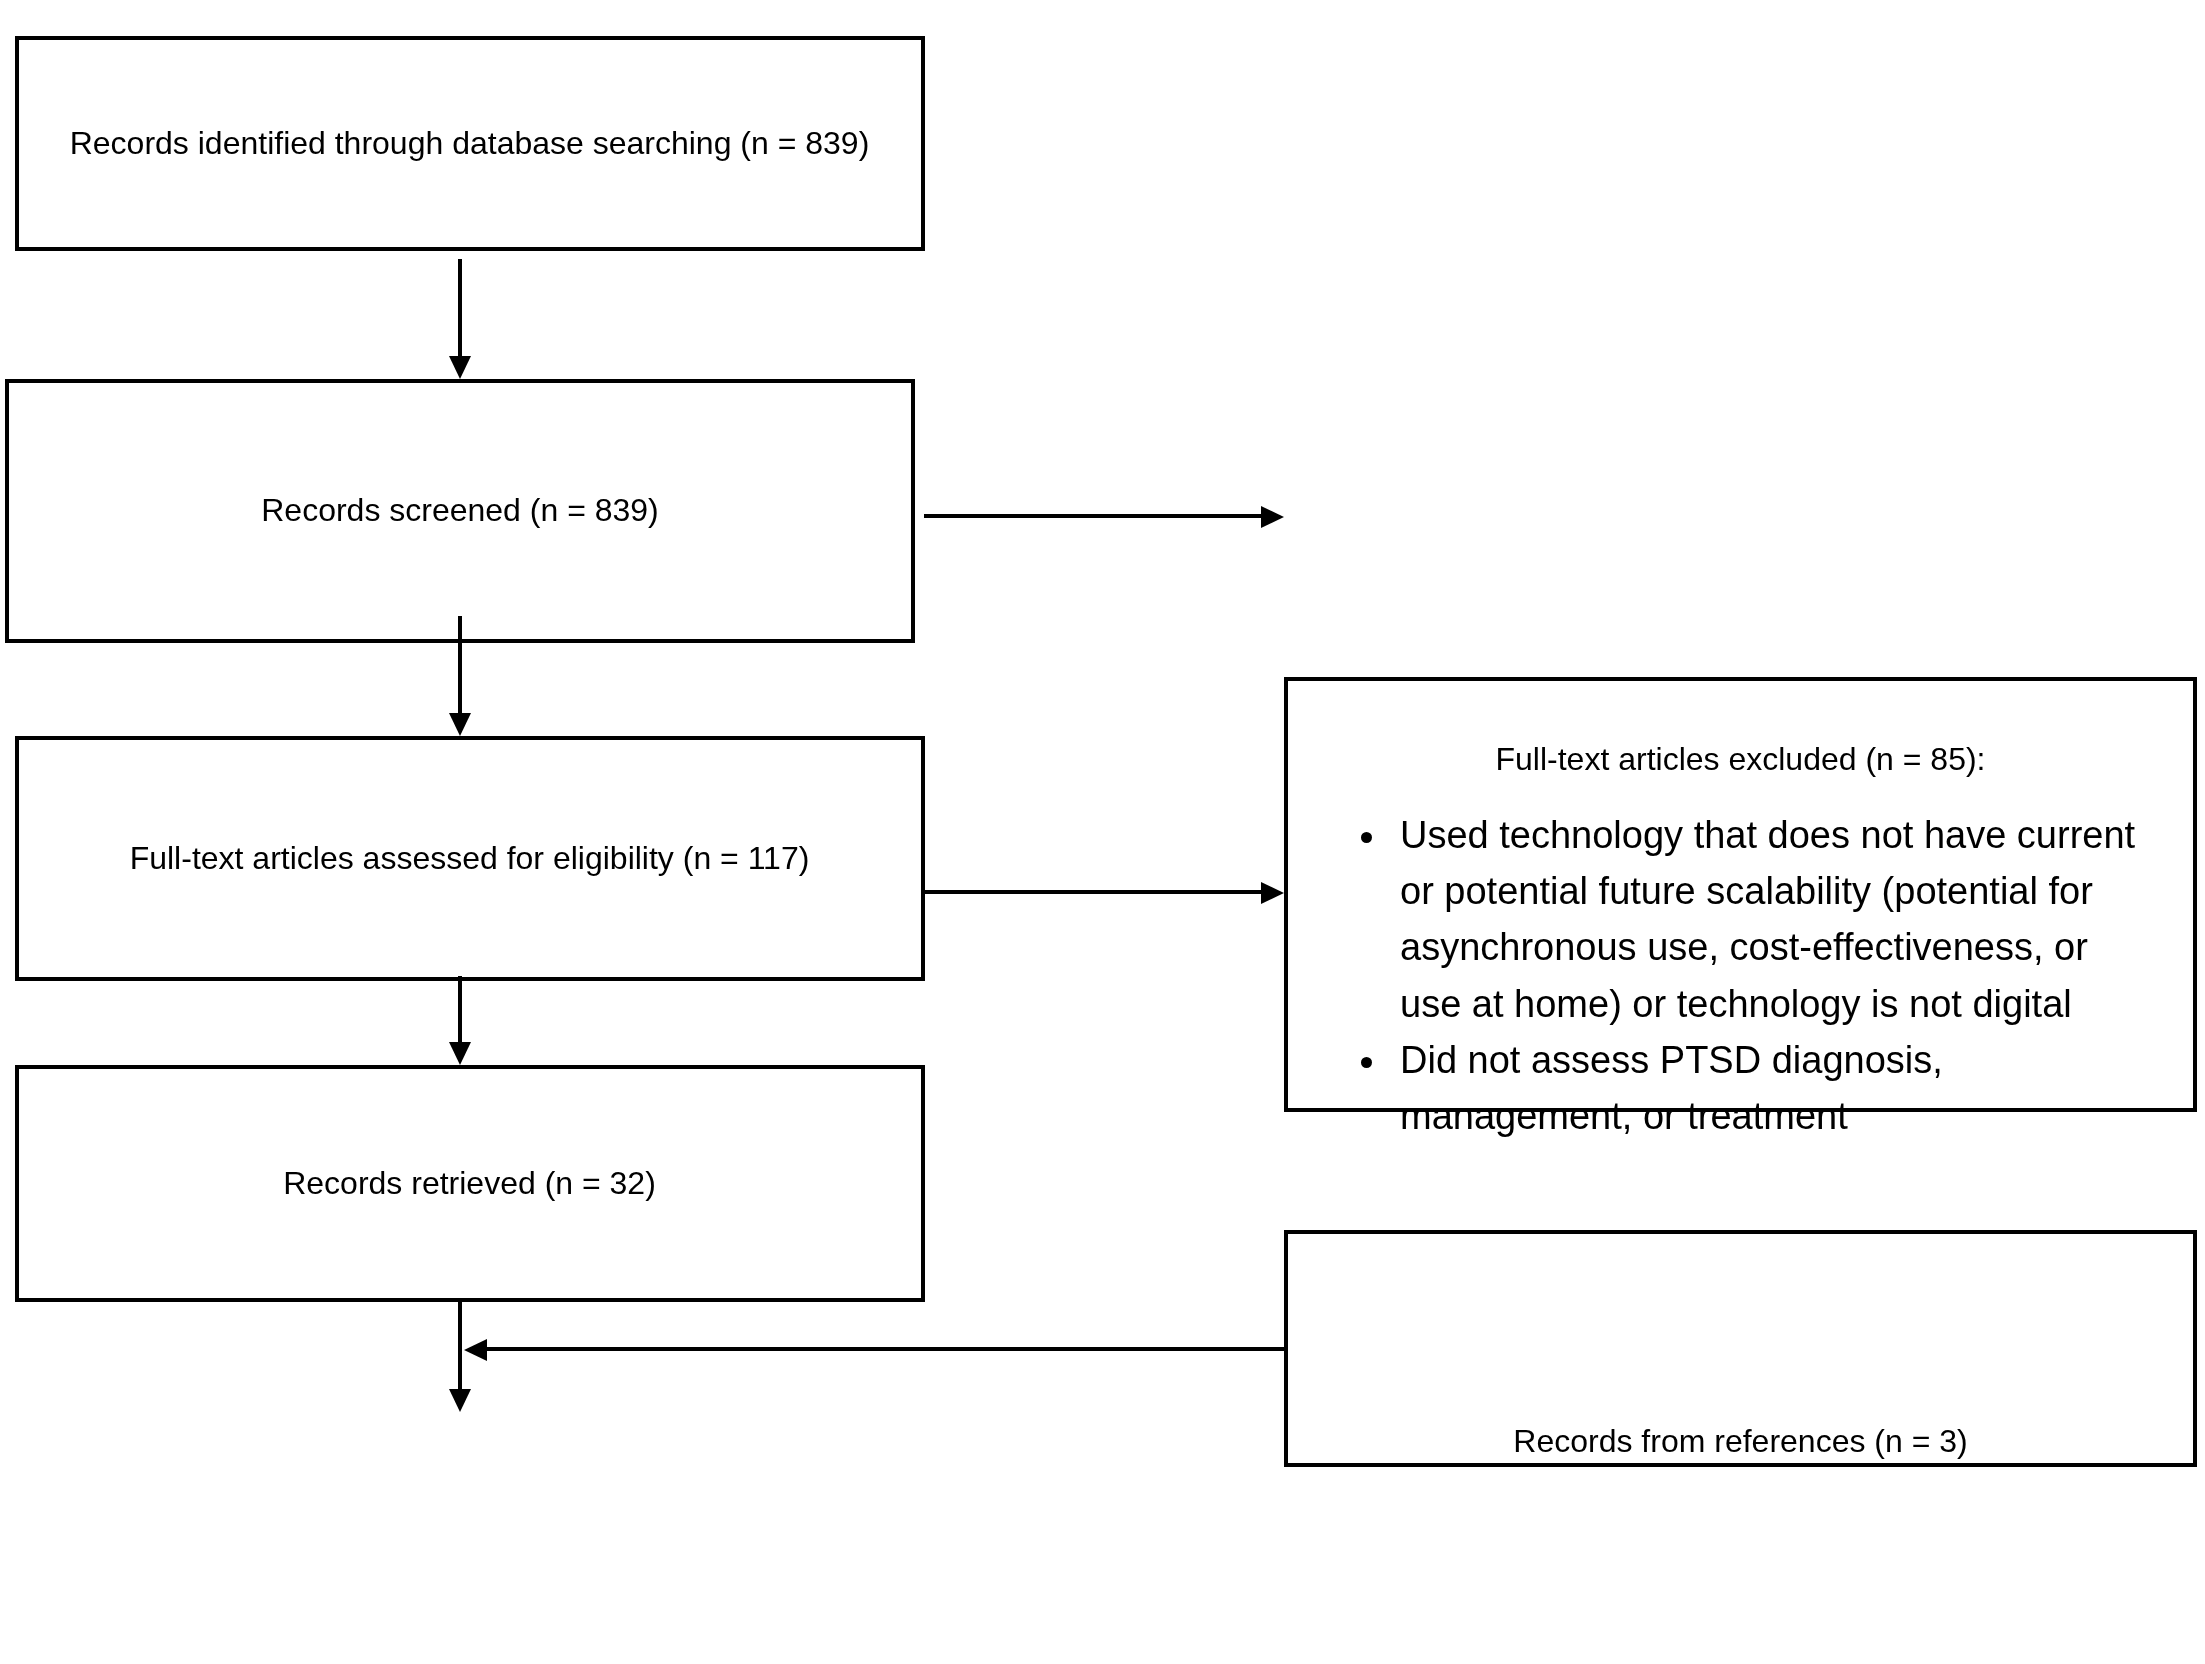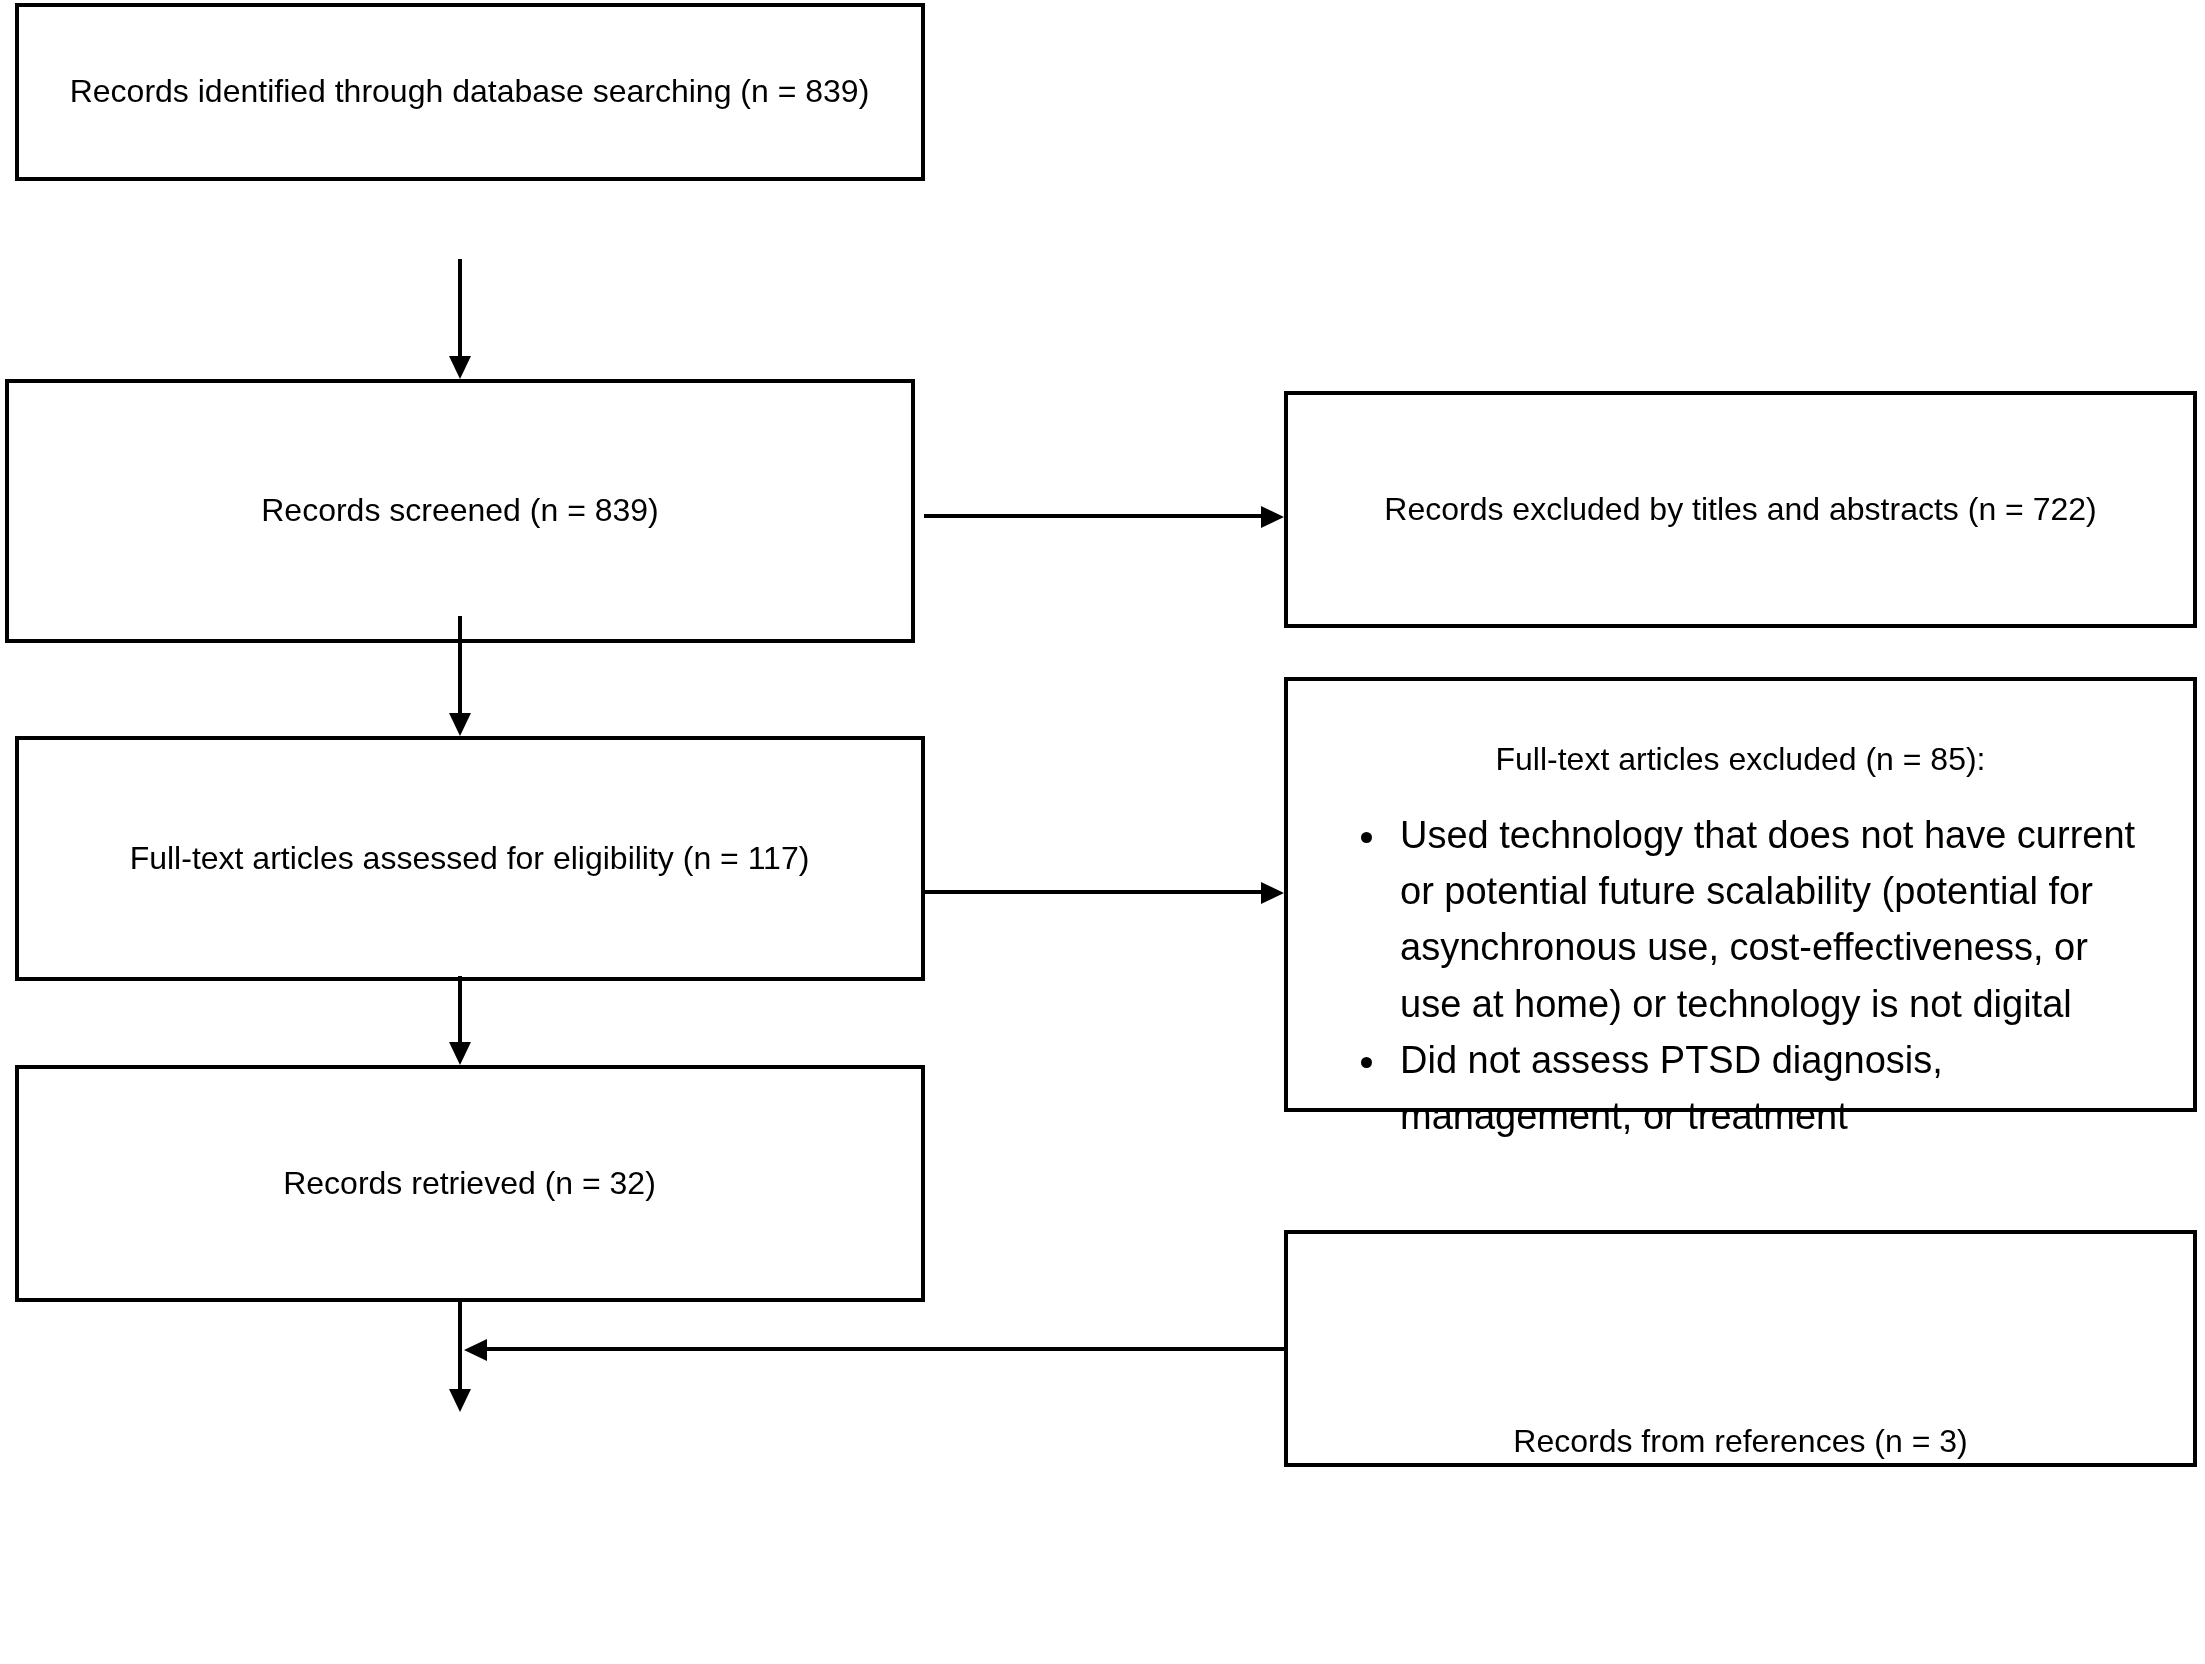--- a/index.html
+++ b/index.html
@@ -82,40 +82,37 @@
     border-top: 11px solid transparent;
     border-bottom: 11px solid transparent;
     border-right: 23px solid #000000;
   }
 </style>
 </head>
 <body>
 
 <div id="canvas">
 
-  <div class="box" style="left:14.5px; top:3px; width:910px; height:178px;">
+  <div class="box" style="left:14.5px; top:36px; width:910px; height:215px;">
     <div class="label">Records identified through database searching (n = 839)</div>
   </div>
 
   <div class="box" style="left:5px; top:379px; width:910px; height:264px;">
     <div class="label">Records screened (n = 839)</div>
   </div>
 
   <div class="box" style="left:14.5px; top:736px; width:910px; height:245px;">
     <div class="label">Full-text articles assessed for eligibility (n = 117)</div>
   </div>
 
   <div class="box" style="left:14.5px; top:1065px; width:910px; height:237px;">
     <div class="label">Records retrieved (n = 32)</div>
   </div>
 
 
-  <div class="box" style="left:1284px; top:391px; width:913px; height:237px;">
-    <div class="label">Records excluded by titles and abstracts (n = 722)</div>
-  </div>
 
   <div class="box multi" style="left:1284px; top:677px; width:913px; height:435px;">
     <div class="heading">Full-text articles excluded (n = 85):</div>
     <ul>
       <li>Used technology that does not have current or potential future scalability (potential for asynchronous use, cost-effectiveness, or use at home) or technology is not digital</li>
       <li>Did not assess PTSD diagnosis, management, or treatment</li>
     </ul>
   </div>
 
   <div class="box" style="left:1284px; top:1230px; width:913px; height:237px;align-items:flex-end;">

